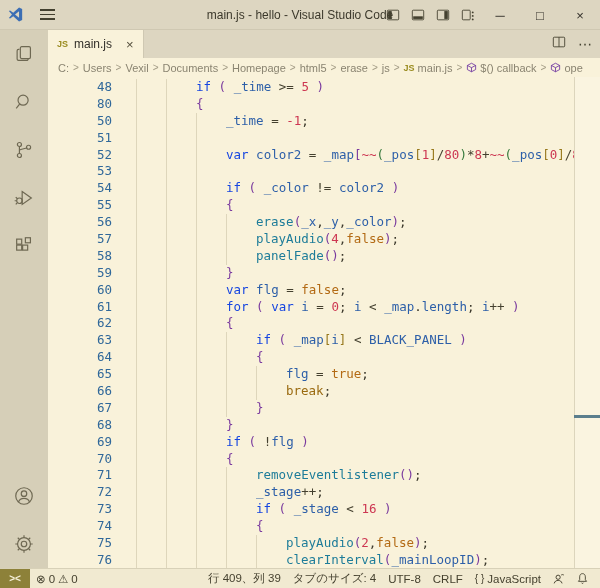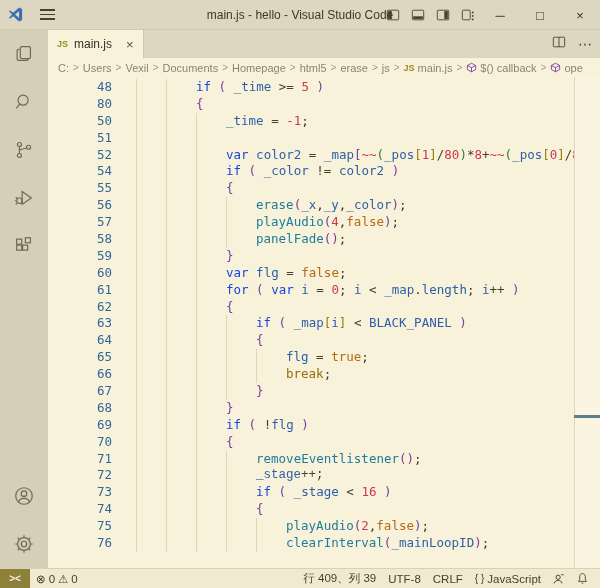--- a/index.html
+++ b/index.html
@@ -249,59 +249,61 @@
       </span>
     </div>
 
   <div class="editor">
     <div class="rows">
         <div class="row"><span class="lnum">48</span><span class="code" style="padding-left: 60px; background-image: repeating-linear-gradient(to right, rgb(222, 214, 187) 0px, rgb(222, 214, 187) 1px, transparent 1px, transparent 30px); background-size: 31px 100%; background-repeat: no-repeat;"><span class="tk-k">if</span><span class="tk-p"> </span><span class="tk-q">(</span><span class="tk-p"> </span><span class="tk-v">_time</span><span class="tk-p"> </span><span class="tk-o">&gt;=</span><span class="tk-p"> </span><span class="tk-n">5</span><span class="tk-p"> </span><span class="tk-q">)</span></span></div>
         <div class="row"><span class="lnum">80</span><span class="code" style="padding-left: 60px; background-image: repeating-linear-gradient(to right, rgb(222, 214, 187) 0px, rgb(222, 214, 187) 1px, transparent 1px, transparent 30px); background-size: 31px 100%; background-repeat: no-repeat;"><span class="tk-q">{</span></span></div>
         <div class="row"><span class="lnum">50</span><span class="code" style="padding-left: 90px; background-image: repeating-linear-gradient(to right, rgb(222, 214, 187) 0px, rgb(222, 214, 187) 1px, transparent 1px, transparent 30px); background-size: 61px 100%; background-repeat: no-repeat;"><span class="tk-v">_time</span><span class="tk-p"> </span><span class="tk-o">=</span><span class="tk-p"> </span><span class="tk-n">-1</span><span class="tk-p">;</span></span></div>
         <div class="row"><span class="lnum">51</span><span class="code" style="padding-left: 90px; background-image: repeating-linear-gradient(to right, rgb(222, 214, 187) 0px, rgb(222, 214, 187) 1px, transparent 1px, transparent 30px); background-size: 61px 100%; background-repeat: no-repeat;"></span></div>
         <div class="row"><span class="lnum">52</span><span class="code" style="padding-left: 90px; background-image: repeating-linear-gradient(to right, rgb(222, 214, 187) 0px, rgb(222, 214, 187) 1px, transparent 1px, transparent 30px); background-size: 61px 100%; background-repeat: no-repeat;"><span class="tk-k">var</span><span class="tk-p"> </span><span class="tk-v">color2</span><span class="tk-p"> </span><span class="tk-o">=</span><span class="tk-p"> </span><span class="tk-v">_map</span><span class="tk-q">[</span><span class="tk-n">~~</span><span class="tk-g">(</span><span class="tk-v">_pos</span><span class="tk-y">[</span><span class="tk-n">1</span><span class="tk-y">]</span><span class="tk-o">/</span><span class="tk-n">80</span><span class="tk-g">)</span><span class="tk-o">*</span><span class="tk-n">8</span><span class="tk-o">+</span><span class="tk-n">~~</span><span class="tk-g">(</span><span class="tk-v">_pos</span><span class="tk-y">[</span><span class="tk-n">0</span><span class="tk-y">]</span><span class="tk-o">/</span><span class="tk-n">80</span><span class="tk-g">)</span><span class="tk-q">]</span><span class="tk-p">;</span></span></div>
+        <div class="row"><span class="lnum">53</span><span class="code" style="padding-left: 90px; background-image: repeating-linear-gradient(to right, rgb(222, 214, 187) 0px, rgb(222, 214, 187) 1px, transparent 1px, transparent 30px); background-size: 61px 100%; background-repeat: no-repeat;"></span></div>
         <div class="row"><span class="lnum">54</span><span class="code" style="padding-left: 90px; background-image: repeating-linear-gradient(to right, rgb(222, 214, 187) 0px, rgb(222, 214, 187) 1px, transparent 1px, transparent 30px); background-size: 61px 100%; background-repeat: no-repeat;"><span class="tk-k">if</span><span class="tk-p"> </span><span class="tk-q">(</span><span class="tk-p"> </span><span class="tk-v">_color</span><span class="tk-p"> </span><span class="tk-o">!=</span><span class="tk-p"> </span><span class="tk-v">color2</span><span class="tk-p"> </span><span class="tk-q">)</span></span></div>
         <div class="row"><span class="lnum">55</span><span class="code" style="padding-left: 90px; background-image: repeating-linear-gradient(to right, rgb(222, 214, 187) 0px, rgb(222, 214, 187) 1px, transparent 1px, transparent 30px); background-size: 61px 100%; background-repeat: no-repeat;"><span class="tk-q">{</span></span></div>
         <div class="row"><span class="lnum">56</span><span class="code" style="padding-left: 120px; background-image: repeating-linear-gradient(to right, rgb(222, 214, 187) 0px, rgb(222, 214, 187) 1px, transparent 1px, transparent 30px); background-size: 91px 100%; background-repeat: no-repeat;"><span class="tk-f">erase</span><span class="tk-q">(</span><span class="tk-v">_x</span><span class="tk-p">,</span><span class="tk-v">_y</span><span class="tk-p">,</span><span class="tk-v">_color</span><span class="tk-q">)</span><span class="tk-p">;</span></span></div>
         <div class="row"><span class="lnum">57</span><span class="code" style="padding-left: 120px; background-image: repeating-linear-gradient(to right, rgb(222, 214, 187) 0px, rgb(222, 214, 187) 1px, transparent 1px, transparent 30px); background-size: 91px 100%; background-repeat: no-repeat;"><span class="tk-f">playAudio</span><span class="tk-q">(</span><span class="tk-n">4</span><span class="tk-p">,</span><span class="tk-b">false</span><span class="tk-q">)</span><span class="tk-p">;</span></span></div>
         <div class="row"><span class="lnum">58</span><span class="code" style="padding-left: 120px; background-image: repeating-linear-gradient(to right, rgb(222, 214, 187) 0px, rgb(222, 214, 187) 1px, transparent 1px, transparent 30px); background-size: 91px 100%; background-repeat: no-repeat;"><span class="tk-f">panelFade</span><span class="tk-q">(</span><span class="tk-q">)</span><span class="tk-p">;</span></span></div>
         <div class="row"><span class="lnum">59</span><span class="code" style="padding-left: 90px; background-image: repeating-linear-gradient(to right, rgb(222, 214, 187) 0px, rgb(222, 214, 187) 1px, transparent 1px, transparent 30px); background-size: 61px 100%; background-repeat: no-repeat;"><span class="tk-q">}</span></span></div>
         <div class="row"><span class="lnum">60</span><span class="code" style="padding-left: 90px; background-image: repeating-linear-gradient(to right, rgb(222, 214, 187) 0px, rgb(222, 214, 187) 1px, transparent 1px, transparent 30px); background-size: 61px 100%; background-repeat: no-repeat;"><span class="tk-k">var</span><span class="tk-p"> </span><span class="tk-v">flg</span><span class="tk-p"> </span><span class="tk-o">=</span><span class="tk-p"> </span><span class="tk-b">false</span><span class="tk-p">;</span></span></div>
         <div class="row"><span class="lnum">61</span><span class="code" style="padding-left: 90px; background-image: repeating-linear-gradient(to right, rgb(222, 214, 187) 0px, rgb(222, 214, 187) 1px, transparent 1px, transparent 30px); background-size: 61px 100%; background-repeat: no-repeat;"><span class="tk-k">for</span><span class="tk-p"> </span><span class="tk-q">(</span><span class="tk-p"> </span><span class="tk-k">var</span><span class="tk-p"> </span><span class="tk-v">i</span><span class="tk-p"> </span><span class="tk-o">=</span><span class="tk-p"> </span><span class="tk-n">0</span><span class="tk-p">; </span><span class="tk-v">i</span><span class="tk-p"> </span><span class="tk-o">&lt;</span><span class="tk-p"> </span><span class="tk-v">_map</span><span class="tk-p">.</span><span class="tk-v">length</span><span class="tk-p">; </span><span class="tk-v">i</span><span class="tk-o">++</span><span class="tk-p"> </span><span class="tk-q">)</span></span></div>
         <div class="row"><span class="lnum">62</span><span class="code" style="padding-left: 90px; background-image: repeating-linear-gradient(to right, rgb(222, 214, 187) 0px, rgb(222, 214, 187) 1px, transparent 1px, transparent 30px); background-size: 61px 100%; background-repeat: no-repeat;"><span class="tk-q">{</span></span></div>
         <div class="row"><span class="lnum">63</span><span class="code" style="padding-left: 120px; background-image: repeating-linear-gradient(to right, rgb(222, 214, 187) 0px, rgb(222, 214, 187) 1px, transparent 1px, transparent 30px); background-size: 91px 100%; background-repeat: no-repeat;"><span class="tk-k">if</span><span class="tk-p"> </span><span class="tk-q">(</span><span class="tk-p"> </span><span class="tk-v">_map</span><span class="tk-y">[</span><span class="tk-v">i</span><span class="tk-y">]</span><span class="tk-p"> </span><span class="tk-o">&lt;</span><span class="tk-p"> </span><span class="tk-v">BLACK_PANEL</span><span class="tk-p"> </span><span class="tk-q">)</span></span></div>
         <div class="row"><span class="lnum">64</span><span class="code" style="padding-left: 120px; background-image: repeating-linear-gradient(to right, rgb(222, 214, 187) 0px, rgb(222, 214, 187) 1px, transparent 1px, transparent 30px); background-size: 91px 100%; background-repeat: no-repeat;"><span class="tk-q">{</span></span></div>
         <div class="row"><span class="lnum">65</span><span class="code" style="padding-left: 150px; background-image: repeating-linear-gradient(to right, rgb(222, 214, 187) 0px, rgb(222, 214, 187) 1px, transparent 1px, transparent 30px); background-size: 121px 100%; background-repeat: no-repeat;"><span class="tk-v">flg</span><span class="tk-p"> </span><span class="tk-o">=</span><span class="tk-p"> </span><span class="tk-b">true</span><span class="tk-p">;</span></span></div>
         <div class="row"><span class="lnum">66</span><span class="code" style="padding-left: 150px; background-image: repeating-linear-gradient(to right, rgb(222, 214, 187) 0px, rgb(222, 214, 187) 1px, transparent 1px, transparent 30px); background-size: 121px 100%; background-repeat: no-repeat;"><span class="tk-c">break</span><span class="tk-p">;</span></span></div>
         <div class="row"><span class="lnum">67</span><span class="code" style="padding-left: 120px; background-image: repeating-linear-gradient(to right, rgb(222, 214, 187) 0px, rgb(222, 214, 187) 1px, transparent 1px, transparent 30px); background-size: 91px 100%; background-repeat: no-repeat;"><span class="tk-q">}</span></span></div>
         <div class="row"><span class="lnum">68</span><span class="code" style="padding-left: 90px; background-image: repeating-linear-gradient(to right, rgb(222, 214, 187) 0px, rgb(222, 214, 187) 1px, transparent 1px, transparent 30px); background-size: 61px 100%; background-repeat: no-repeat;"><span class="tk-q">}</span></span></div>
         <div class="row"><span class="lnum">69</span><span class="code" style="padding-left: 90px; background-image: repeating-linear-gradient(to right, rgb(222, 214, 187) 0px, rgb(222, 214, 187) 1px, transparent 1px, transparent 30px); background-size: 61px 100%; background-repeat: no-repeat;"><span class="tk-k">if</span><span class="tk-p"> </span><span class="tk-q">(</span><span class="tk-p"> </span><span class="tk-o">!</span><span class="tk-v">flg</span><span class="tk-p"> </span><span class="tk-q">)</span></span></div>
         <div class="row"><span class="lnum">70</span><span class="code" style="padding-left: 90px; background-image: repeating-linear-gradient(to right, rgb(222, 214, 187) 0px, rgb(222, 214, 187) 1px, transparent 1px, transparent 30px); background-size: 61px 100%; background-repeat: no-repeat;"><span class="tk-q">{</span></span></div>
         <div class="row"><span class="lnum">71</span><span class="code" style="padding-left: 120px; background-image: repeating-linear-gradient(to right, rgb(222, 214, 187) 0px, rgb(222, 214, 187) 1px, transparent 1px, transparent 30px); background-size: 91px 100%; background-repeat: no-repeat;"><span class="tk-f">removeEventlistener</span><span class="tk-q">(</span><span class="tk-q">)</span><span class="tk-p">;</span></span></div>
-        <div class="row"><span class="lnum">72</span><span class="code" style="padding-left: 120px; background-image: repeating-linear-gradient(to right, rgb(222, 214, 187) 0px, rgb(222, 214, 187) 1px, transparent 1px, transparent 30px); background-size: 91px 100%; background-repeat: no-repeat; font-family: Liberation Mono, monospace;"><span class="tk-v">_stage</span><span class="tk-o">++</span><span class="tk-p">;</span></span></div>
+        <div class="row"><span class="lnum">72</span><span class="code" style="padding-left: 120px; background-image: repeating-linear-gradient(to right, rgb(222, 214, 187) 0px, rgb(222, 214, 187) 1px, transparent 1px, transparent 30px); background-size: 91px 100%; background-repeat: no-repeat;"><span class="tk-v">_stage</span><span class="tk-o">++</span><span class="tk-p">;</span></span></div>
         <div class="row"><span class="lnum">73</span><span class="code" style="padding-left: 120px; background-image: repeating-linear-gradient(to right, rgb(222, 214, 187) 0px, rgb(222, 214, 187) 1px, transparent 1px, transparent 30px); background-size: 91px 100%; background-repeat: no-repeat;"><span class="tk-k">if</span><span class="tk-p"> </span><span class="tk-q">(</span><span class="tk-p"> </span><span class="tk-v">_stage</span><span class="tk-p"> </span><span class="tk-o">&lt;</span><span class="tk-p"> </span><span class="tk-n">16</span><span class="tk-p"> </span><span class="tk-q">)</span></span></div>
         <div class="row"><span class="lnum">74</span><span class="code" style="padding-left: 120px; background-image: repeating-linear-gradient(to right, rgb(222, 214, 187) 0px, rgb(222, 214, 187) 1px, transparent 1px, transparent 30px); background-size: 91px 100%; background-repeat: no-repeat;"><span class="tk-q">{</span></span></div>
         <div class="row"><span class="lnum">75</span><span class="code" style="padding-left: 150px; background-image: repeating-linear-gradient(to right, rgb(222, 214, 187) 0px, rgb(222, 214, 187) 1px, transparent 1px, transparent 30px); background-size: 121px 100%; background-repeat: no-repeat;"><span class="tk-f">playAudio</span><span class="tk-q">(</span><span class="tk-n">2</span><span class="tk-p">,</span><span class="tk-b">false</span><span class="tk-q">)</span><span class="tk-p">;</span></span></div>
         <div class="row"><span class="lnum">76</span><span class="code" style="padding-left: 150px; background-image: repeating-linear-gradient(to right, rgb(222, 214, 187) 0px, rgb(222, 214, 187) 1px, transparent 1px, transparent 30px); background-size: 121px 100%; background-repeat: no-repeat;"><span class="tk-f">clearInterval</span><span class="tk-q">(</span><span class="tk-v">_mainLoopID</span><span class="tk-q">)</span><span class="tk-p">;</span></span></div>
       </div>
     <div class="ruler">
       <div class="ruler-marker" style="top: 338px;"></div>
     </div>
   </div>
 
   <div class="statusbar">
     <span class="remote">&gt;&lt;</span>
     <span class="sb-item">
       <span>⊗</span>
       <span>0</span>
       <span>⚠</span>
       <span>0</span>
     </span>
     <span class="sb-right">
       <span class="sb-item">行 409、列 39</span>
+      <span class="sb-item">タブのサイズ: 4</span>
       <span class="sb-item">UTF-8</span>
       <span class="sb-item">CRLF</span>
       <span class="sb-item">
         <span style="font-size:10px;">{ }</span>
         <span>JavaScript</span>
       </span>
       <span class="sb-icon">
         <svg width="14" height="14" viewBox="0 0 16 16" fill="none" stroke="#45412f" stroke-width="1.1">
             <circle cx="7" cy="6" r="2.4"></circle>
             <path d="M2.5 13 C3.2 10.5 5 9.6 7 9.6 C9 9.6 10.8 10.5 11.5 13"></path>

